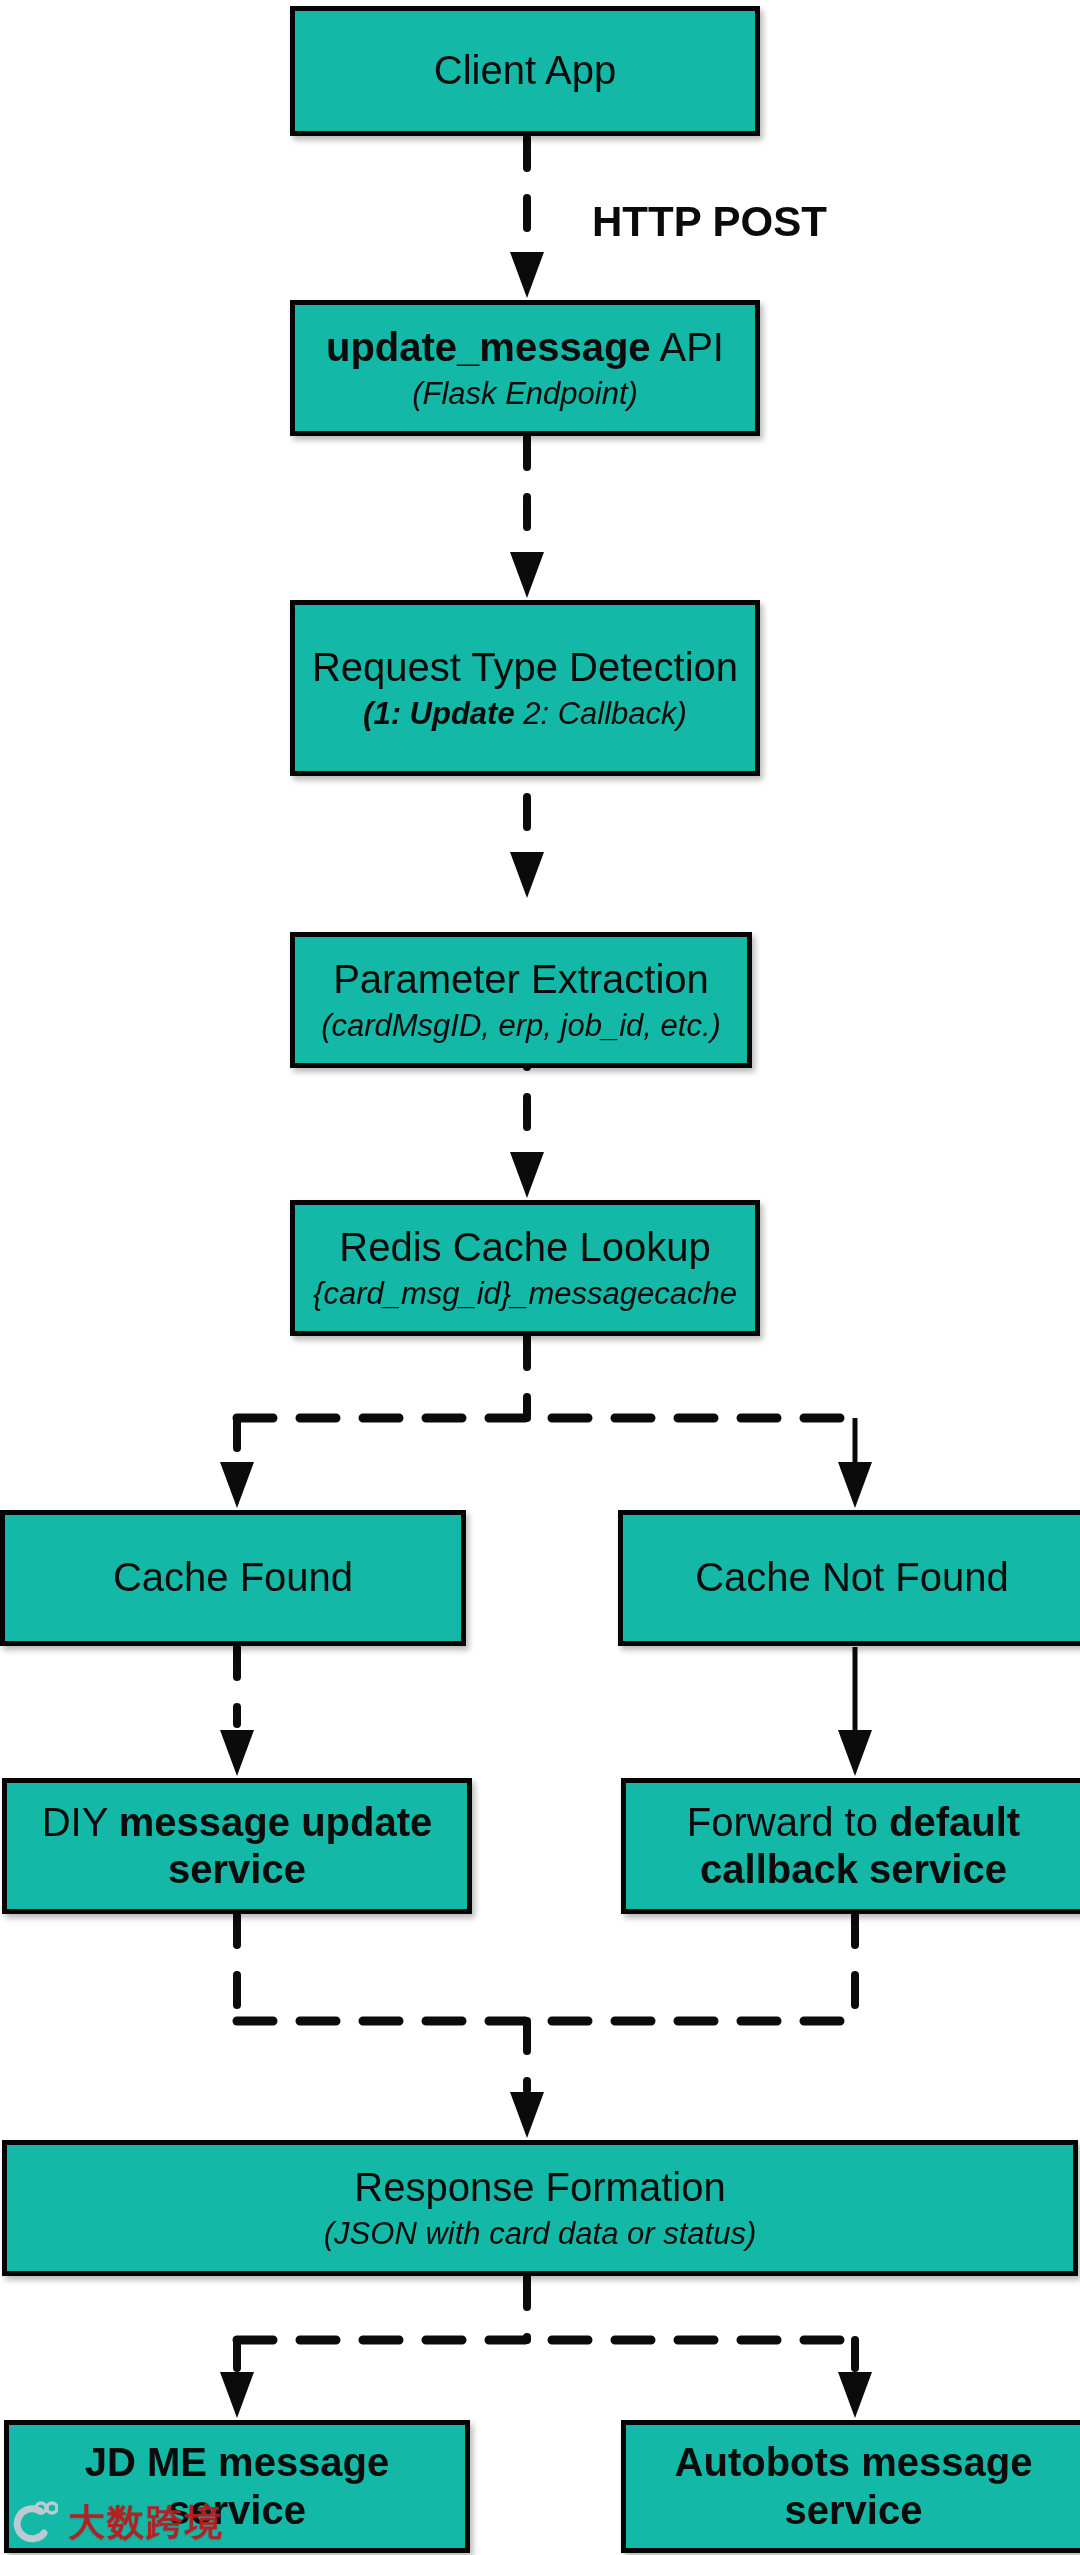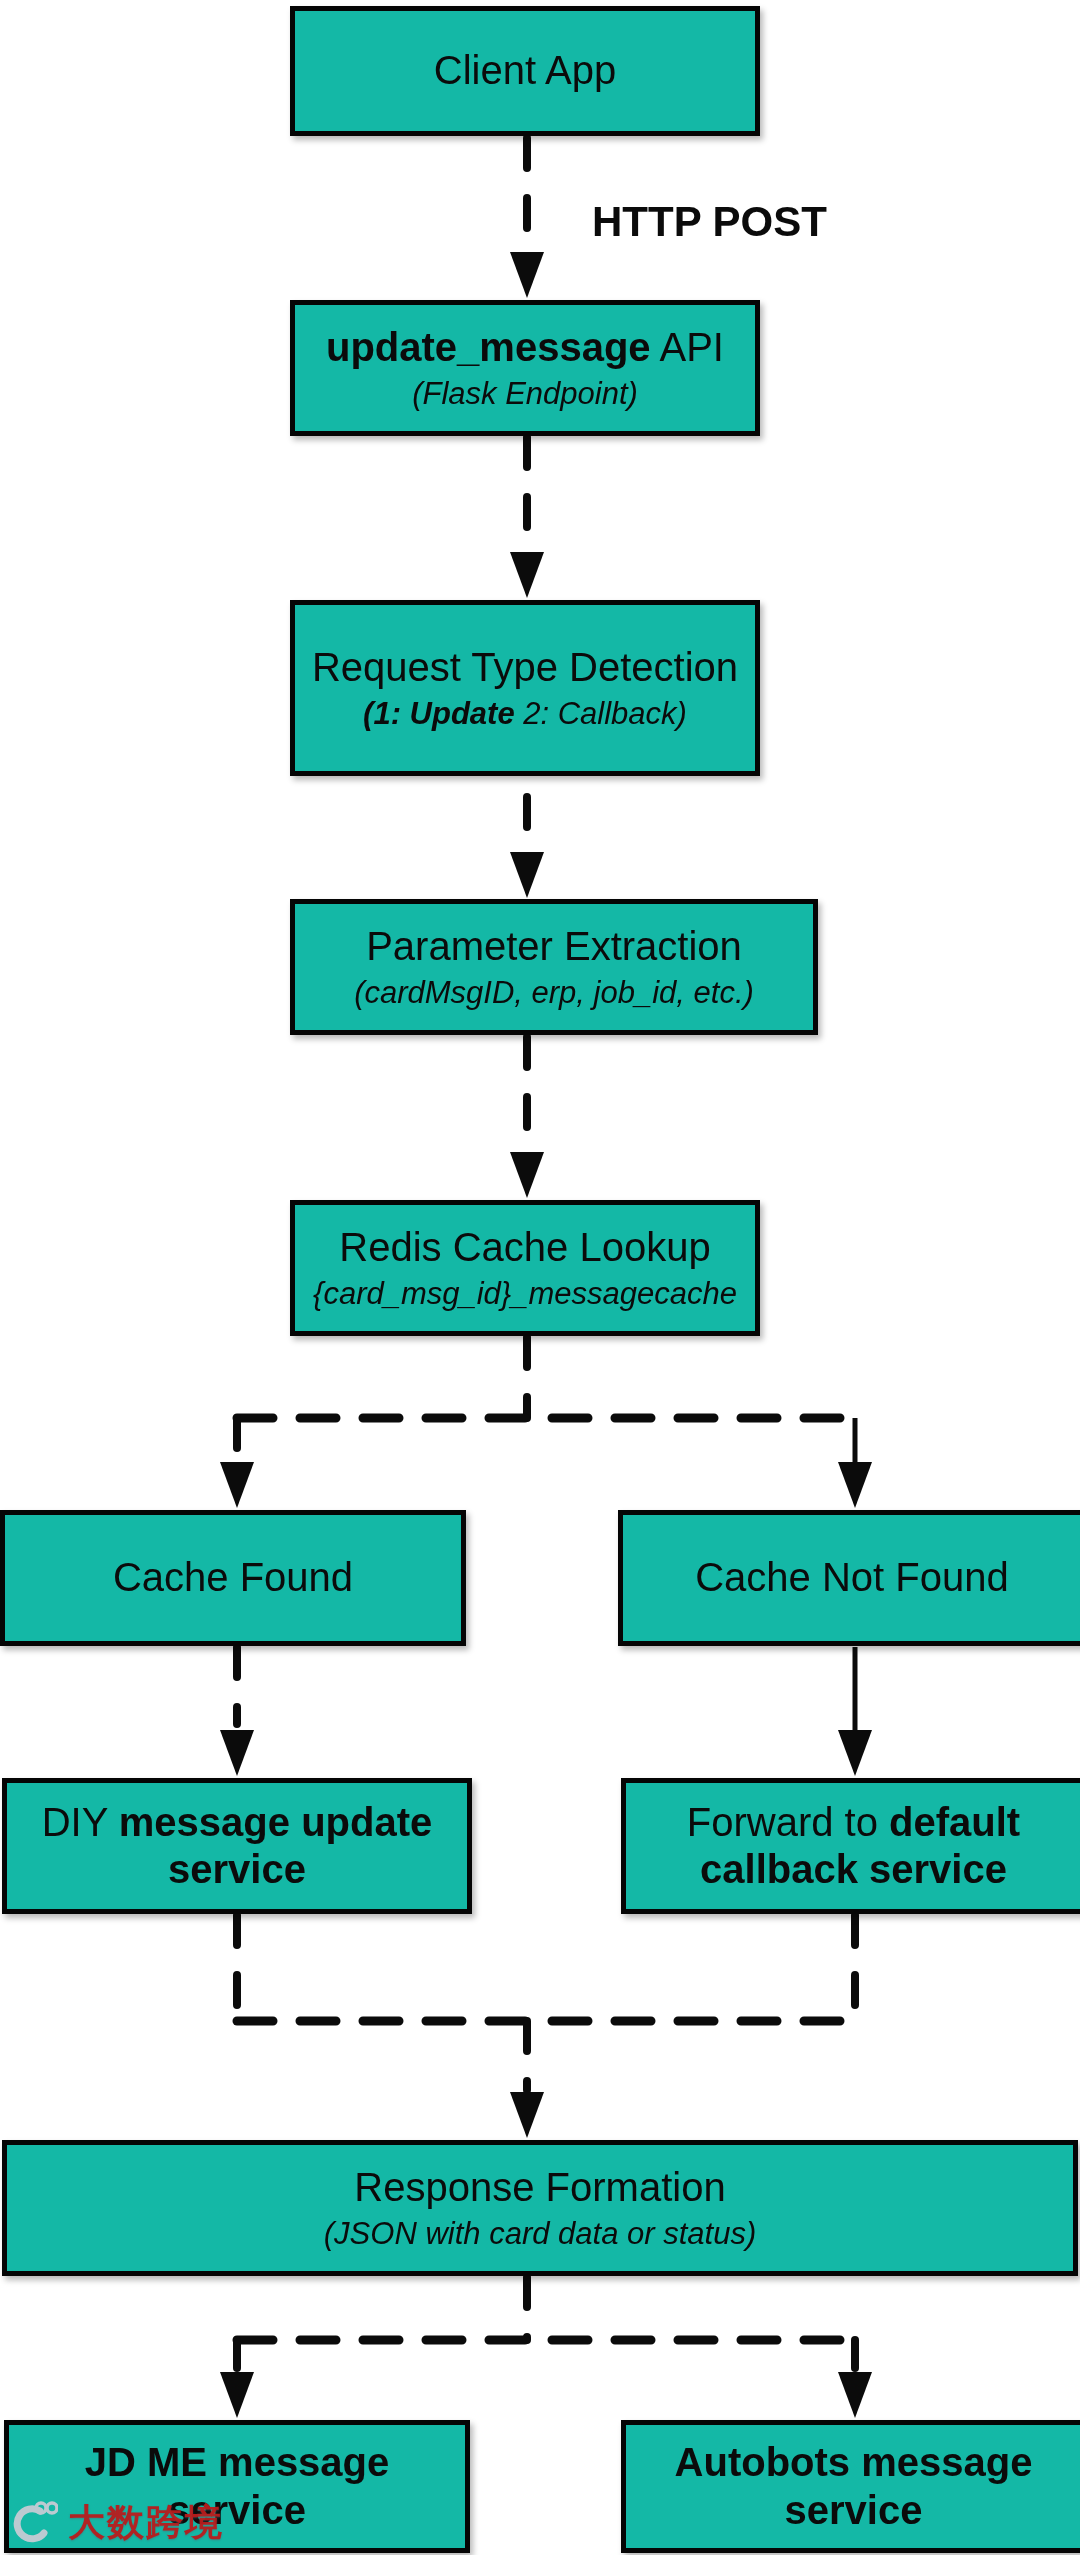--- a/index.html
+++ b/index.html
@@ -115,21 +115,21 @@
   <div class="node" style="left:290px;top:300px;width:470px;height:136px">
     <div class="title"><span class="b">update_message</span><span> API</span></div>
     <div class="sub">(Flask Endpoint)</div>
   </div>
 
   <div class="node" style="left:290px;top:600px;width:470px;height:176px">
     <div class="title">Request Type Detection</div>
     <div class="sub"><span class="b">(1: Update</span><span> 2: Callback)</span></div>
   </div>
 
-  <div class="node" style="left:290px;top:899px;width:528px;height:136px">
+  <div class="node" style="left:290px;top:932px;width:462px;height:136px">
     <div class="title">Parameter Extraction</div>
     <div class="sub">(cardMsgID, erp, job_id, etc.)</div>
   </div>
 
   <div class="node" style="left:290px;top:1200px;width:470px;height:136px">
     <div class="title">Redis Cache Lookup</div>
     <div class="sub">{card_msg_id}_messagecache</div>
   </div>
 
   <div class="node" style="left:0;top:1510px;width:466px;height:136px">

